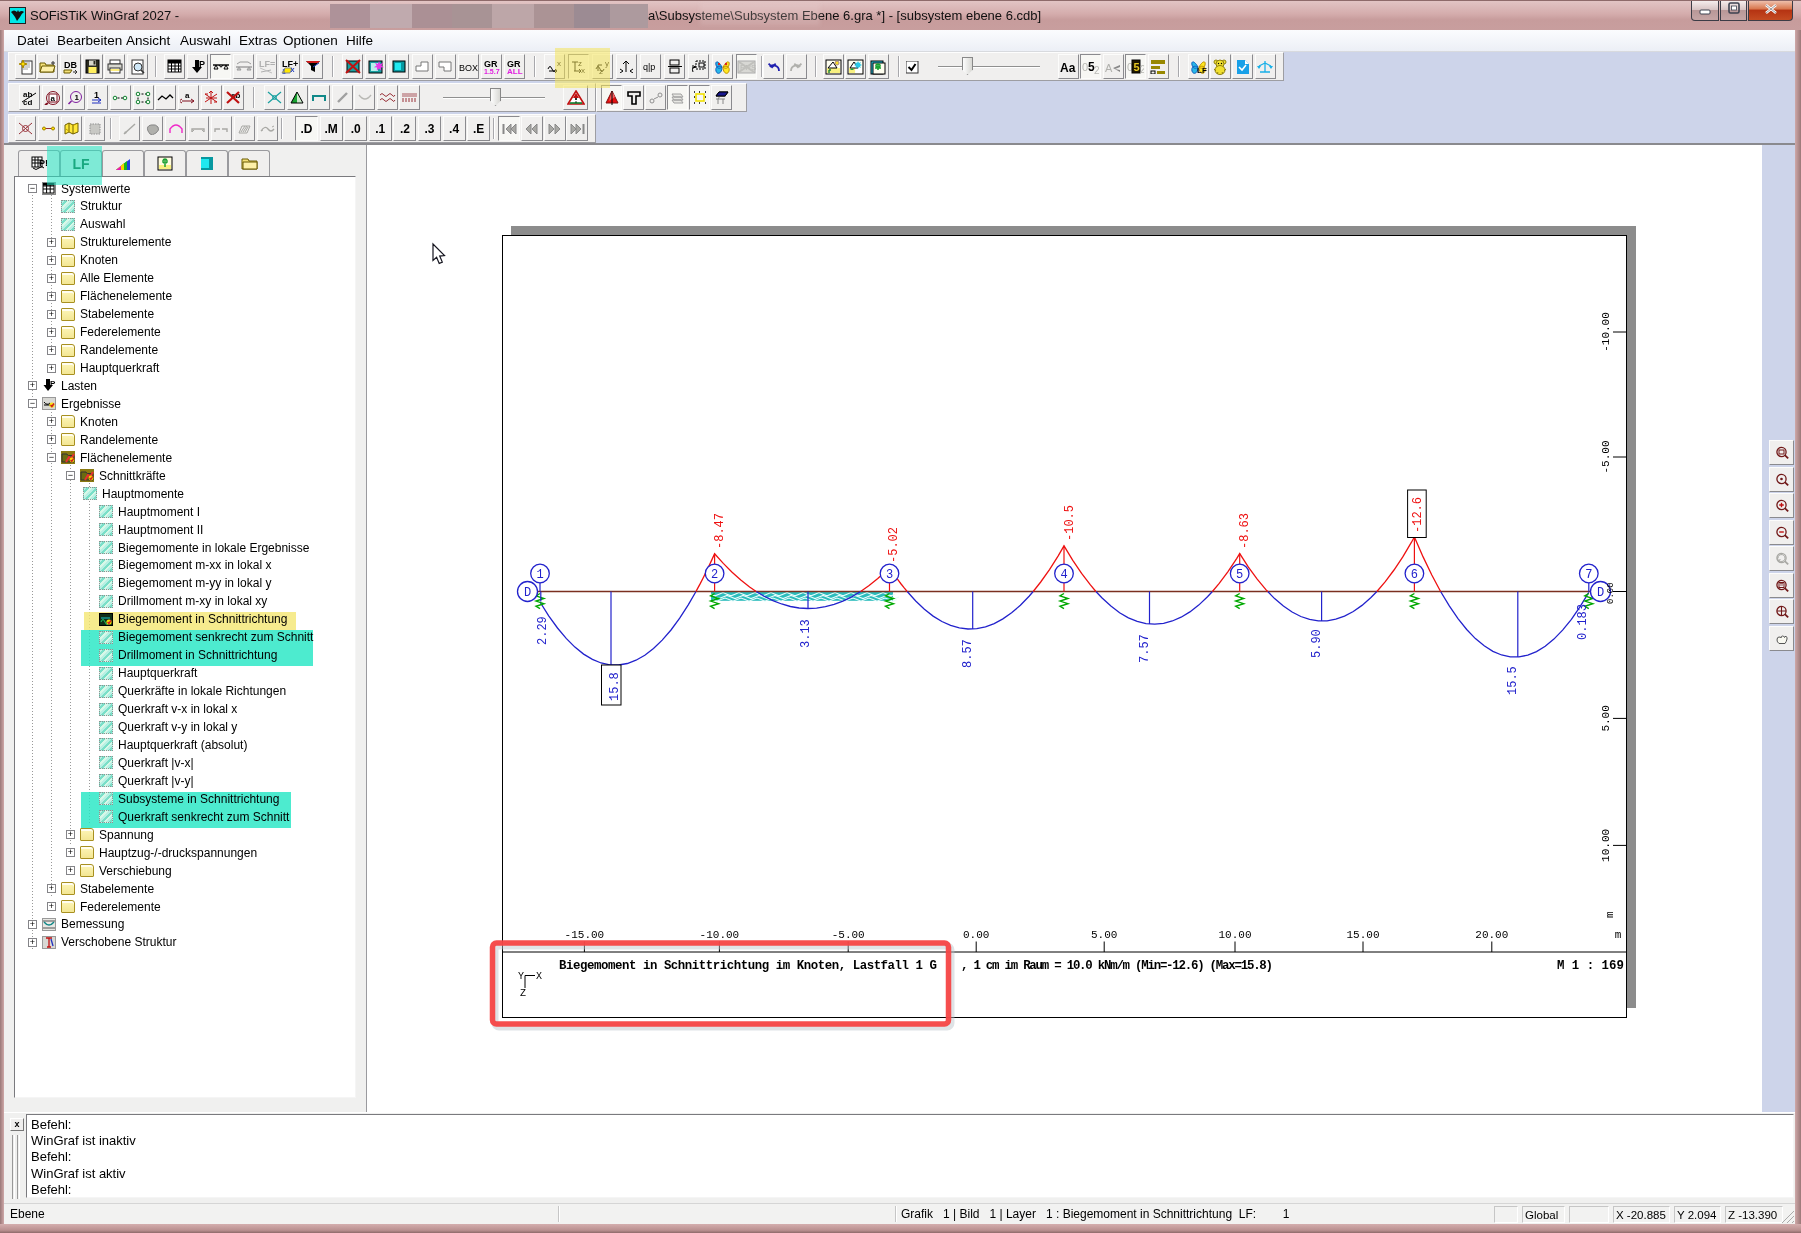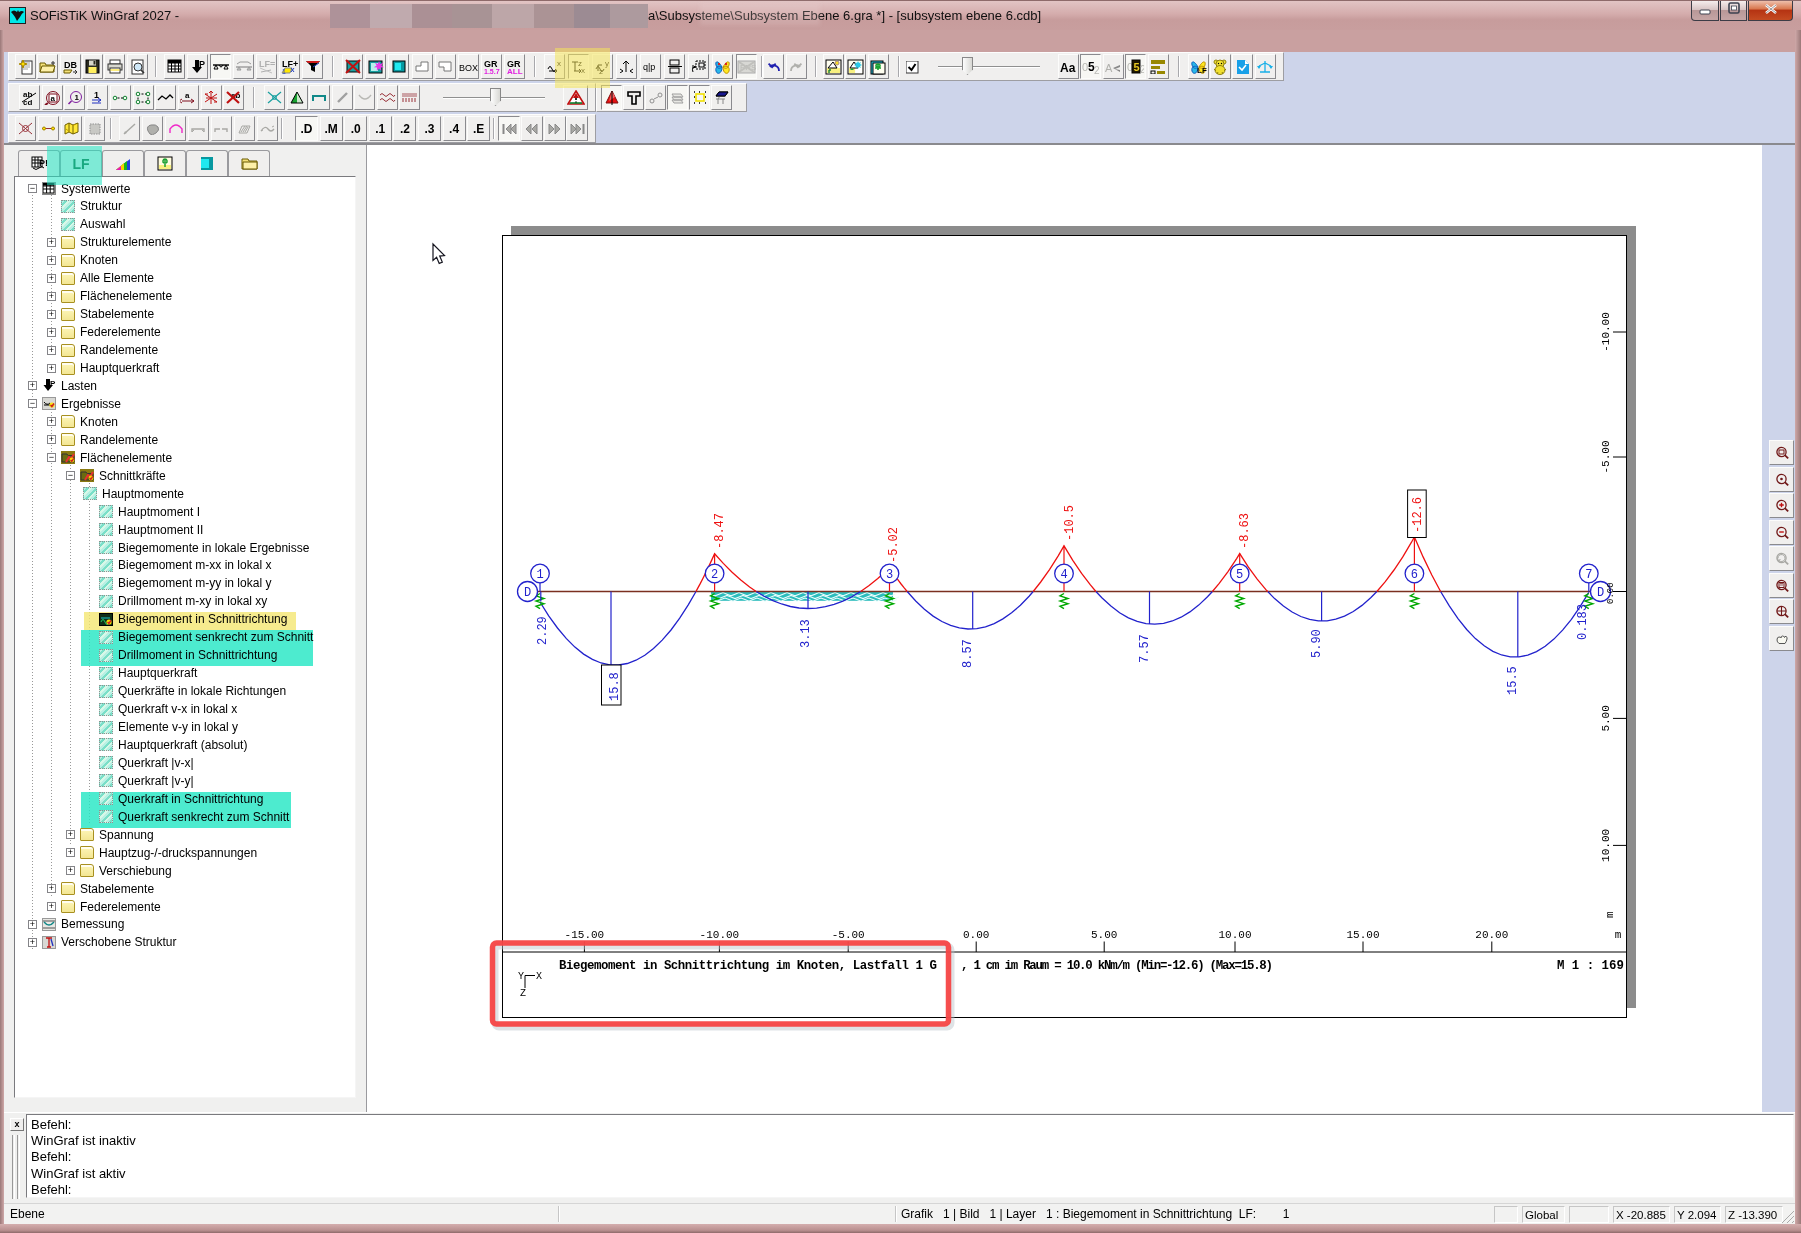--- a/index.html
+++ b/index.html
@@ -76,20 +76,29 @@
         </svg></div>
     <div class="cap" style="left:1720px;width:27px"><svg width="14" height="16">
           <rect x="2" y="2" width="10" height="10" rx="1.5" fill="none" stroke="#3c4250" stroke-width="1.6"></rect>
           <rect x="4.5" y="5" width="5" height="4" fill="#fff" stroke="#3c4250" stroke-width=".8"></rect>
         </svg></div>
     <div class="cap" style="left:1748px;width:45px;border-radius:0 0 4px 0;background:linear-gradient(#eebfab 0%,#d97a52 40%,#b53413 50%,#c44b22 100%)"><svg width="16" height="16">
           <path d="M3 4 L13 12 M13 4 L3 12" stroke="#fff" stroke-width="2.6"></path>
           <path d="M3 4 L13 12 M13 4 L3 12" stroke="#30303c" stroke-width="1" opacity=".5"></path>
         </svg></div>
   </div>
+  <div id="menu">
+    <span style="left:13px">Datei</span>
+      <span style="left:53px">Bearbeiten</span>
+    <span style="left:122px">Ansicht</span>
+      <span style="left:176px">Auswahl</span>
+    <span style="left:235px">Extras</span>
+      <span style="left:279px">Optionen</span>
+    <span style="left:342px">Hilfe</span>
+  </div>
   <div id="tbar">
       <div class="tstrip" style="left:4px;top:0;width:1276px">
         <div class="tb" style="left:6px;width:21px;">
           <svg width="16" height="16" viewBox="0 0 16 16">
             <rect x="4" y="2" width="10" height="13" fill="#fff" stroke="#333"></rect>
             <path d="M5 4h7M5 6h7M5 8h7M5 10h5" stroke="#888" stroke-width=".8"></path>
             <path d="M1 5l3-1 1-3 1 3 3 1-3 1-1 3-1-3z" fill="#ffe000" stroke="#a80"></path>
           </svg>
         </div>
         <div class="tb" style="left:28.3px;width:21px;">
@@ -904,41 +913,41 @@
             <span>Querkräfte in lokale Richtungen</span>
           </div>
           <div class="trow" style="left:70px;top:523.0px">
             <span style="width:9px;flex:none"></span>
             <span class="ticon chart"></span>
             <span>Querkraft v-x in lokal x</span>
           </div>
           <div class="trow" style="left:70px;top:541.0px">
             <span style="width:9px;flex:none"></span>
             <span class="ticon chart"></span>
-            <span>Elemente v-y in lokal y</span>
+            <span>Querkraft v-y in lokal y</span>
           </div>
           <div class="trow" style="left:70px;top:558.9px">
             <span style="width:9px;flex:none"></span>
             <span class="ticon chart"></span>
             <span>Hauptquerkraft (absolut)</span>
           </div>
           <div class="trow" style="left:70px;top:576.9px">
             <span style="width:9px;flex:none"></span>
             <span class="ticon chart"></span>
             <span>Querkraft |v-x|</span>
           </div>
           <div class="trow" style="left:70px;top:594.9px">
             <span style="width:9px;flex:none"></span>
             <span class="ticon chart"></span>
             <span>Querkraft |v-y|</span>
           </div>
           <div class="trow" style="left:70px;top:612.8px">
             <span style="width:9px;flex:none"></span>
             <span class="ticon chart"></span>
-            <span>Querkraft in Schnittrichtung</span>
+            <span>Subsysteme in Schnittrichtung</span>
           </div>
           <div class="trow" style="left:70px;top:630.8px">
             <span style="width:9px;flex:none"></span>
             <span class="ticon chart"></span>
             <span>Querkraft senkrecht zum Schnitt</span>
           </div>
           <div class="trow" style="left:51px;top:648.7px">
             <span class="ebox" style="margin-top:0">+</span>
             <span class="ticon folder"></span>
             <span>Spannung</span>

